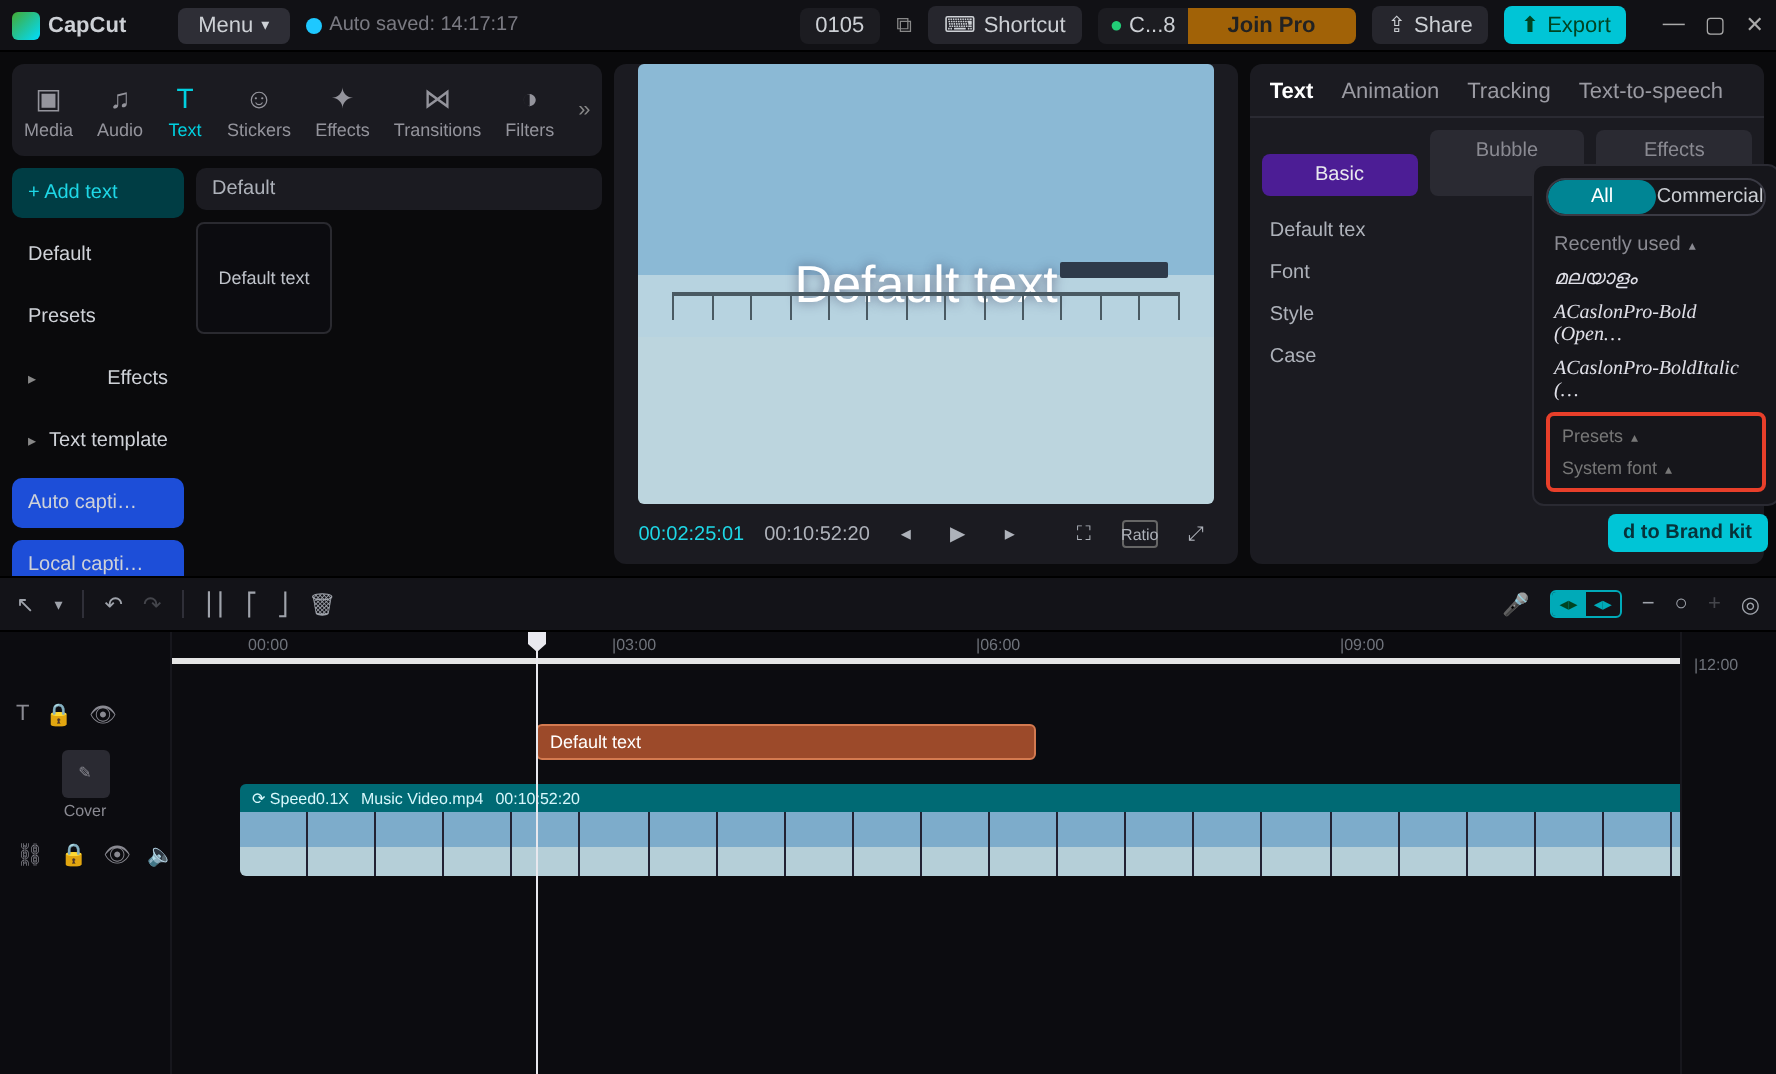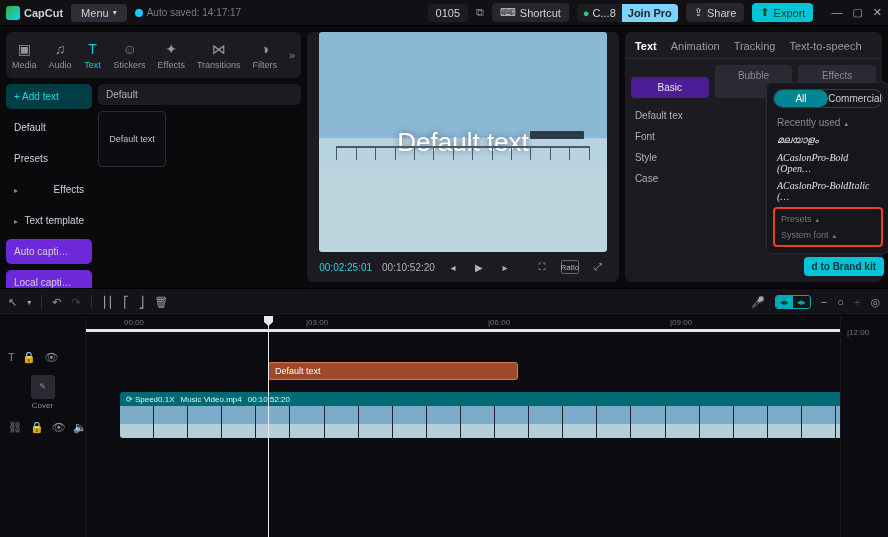--- a/index.html
+++ b/index.html
@@ -1,45 +1,45 @@
 <!DOCTYPE html>
 <html><head>
 <meta charset="utf-8">
 <style>
 * { margin: 0; padding: 0; box-sizing: border-box; font-family: -apple-system, "Segoe UI", Arial, sans-serif; }
 body { width: 888px; height: 537px; background: #0a0a0c; color: #cdd0d5; font-size: 11px; overflow: hidden; }
 .topbar { height: 26px; background: #111115; display: flex; align-items: center; padding: 0 6px; gap: 8px; border-bottom: 1px solid #000; }
 .brand { display: flex; align-items: center; gap: 4px; font-weight: 600; }
 .brand .logo { width: 14px; height: 14px; background: linear-gradient(135deg,#4a3,#0df); border-radius: 3px; }
-.menu-btn { background: #2e2e36; padding: 3px 10px; border-radius: 4px; display: flex; align-items: center; gap: 4px; }
+.menu-btn { background: #2e2e36; padding: 3px 10px; border-radius: 4px; display: flex; align-items: center; gap: 4px; margin-left: 18px; }
 .menu-btn:after { content: "▾"; font-size: 8px; }
 .autosave { display: flex; align-items: center; gap: 4px; color: #7a7a82; font-size: 10px; }
 .dot-blue { width: 8px; height: 8px; border-radius: 50%; background: #1ec8ff; }
 .topbar .spacer { flex: 1; }
 .chip { background: #26262d; padding: 3px 8px; border-radius: 4px; display: flex; align-items: center; gap: 4px; }
 .chip.teal { background: #00c5d6; color: #042; }
 .chip.dark { background: #1c1c21; }
 .split-chip { display: flex; align-items: center; background: #1c1c21; border-radius: 4px; overflow: hidden; }
 .split-chip .a { padding: 3px 6px; }
-.split-chip .b { background: #7dd3fc; color: #222; padding: 3px 6px; font-weight: 600; }
+.split-chip .b { background: #a16207; color: #222; padding: 3px 20px; font-weight: 600; }
 .winctl { display: flex; gap: 10px; margin-left: 10px; color: #aaa; }
 
 .main { display: flex; height: 262px; }
 .panel-left { width: 311px; display: flex; gap: 6px; padding: 6px 0 6px 6px; background: #0a0a0c; }
 .panel-center { flex: 1; padding: 6px; }
 .panel-right { width: 272px; padding: 6px 6px 6px 0; }
 
 .toolshelf { background: #1b1b21; border-radius: 6px; padding: 4px 0; display: flex; gap: 0; align-items: flex-start; width: 100%; }
 .tool { display: flex; flex-direction: column; align-items: center; gap: 2px; font-size: 9px; color: #94949c; padding: 4px 6px; }
 .tool.active { color: #00d0e0; }
 .tool .ic { width: 18px; height: 18px; display: flex; align-items: center; justify-content: center; font-size: 14px; }
 .tool-more { align-self: center; padding: 0 6px; color: #888; }
 
 .side-col { display: flex; flex-direction: column; gap: 6px; width: 86px; }
-.side-btn { background: #6d28d9; border-radius: 5px; padding: 7px 8px; font-size: 10px; color: #cfd2d8; display: flex; align-items: center; justify-content: space-between; white-space: nowrap; }
+.side-btn { background: #1d4ed8; border-radius: 5px; padding: 7px 8px; font-size: 10px; color: #cfd2d8; display: flex; align-items: center; justify-content: space-between; white-space: nowrap; }
 .side-btn.primary { background: #003d44; color: #1ed7e6; }
 .side-btn.sub { background: transparent; }
 .side-btn .arw:before { content: "▸"; font-size: 8px; color: #888; margin-right: 4px; }
 
 .lib-col { flex: 1; display: flex; flex-direction: column; gap: 6px; }
 .lib-head { background: #1b1b21; border-radius: 5px; padding: 5px 8px; font-size: 10px; color: #aeb2ba; }
 .tile { width: 68px; height: 56px; background: #0c0c10; border: 1px solid #2a2a30; border-radius: 4px; display: flex; align-items: center; justify-content: center; font-size: 9px; color: #bfc3ca; }
 
 .player { background: #1b1b21; border-radius: 6px; height: 100%; display: flex; flex-direction: column; }
 .player-head { display: flex; align-items: center; justify-content: space-between; padding: 6px 10px; color: #cfd2d8; }

